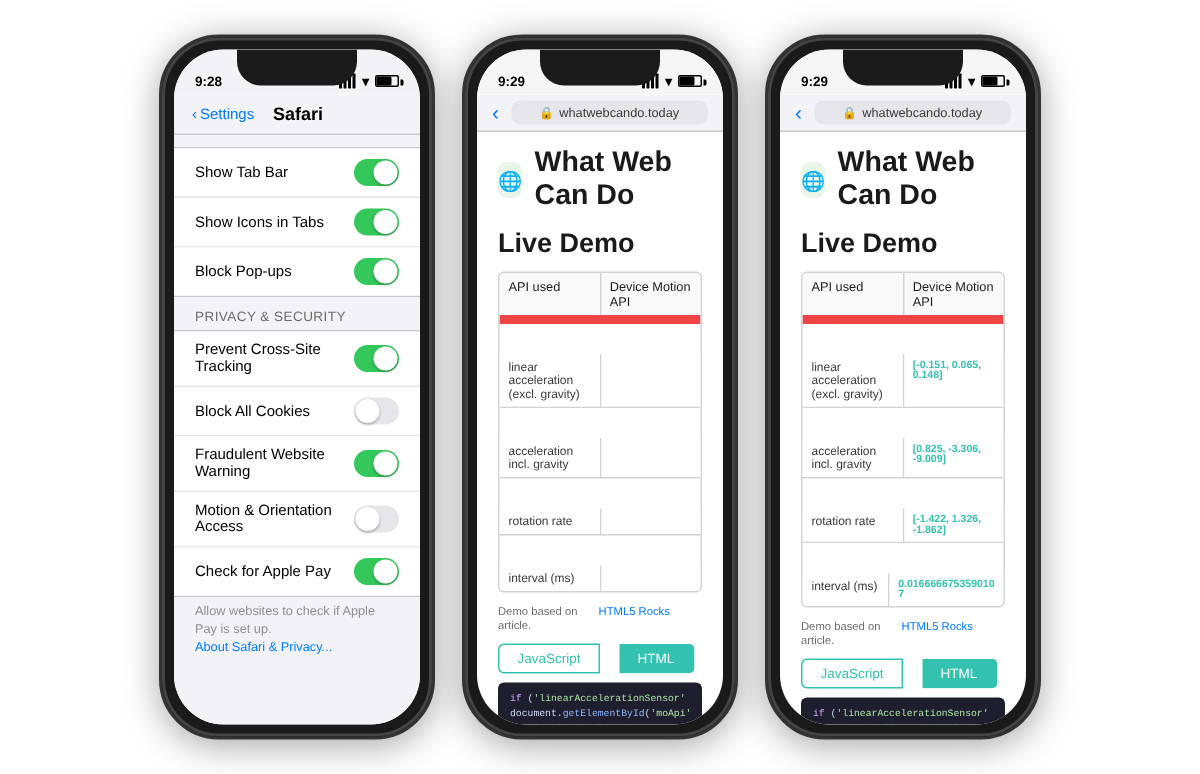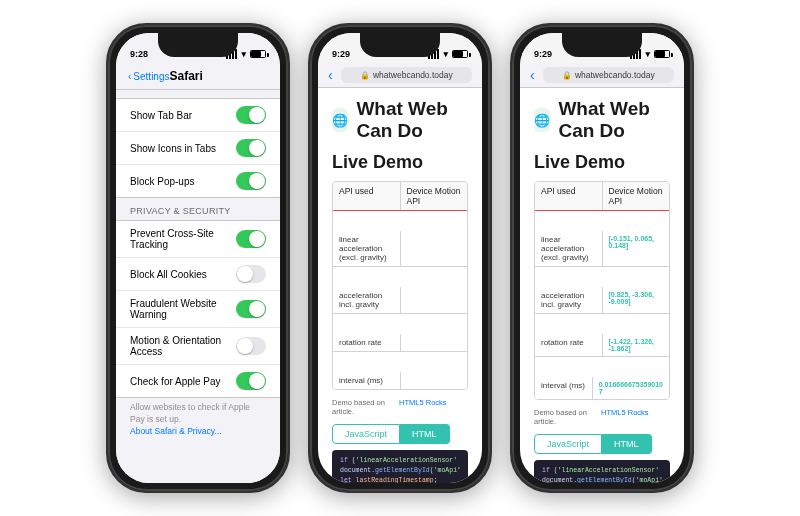--- a/index.html
+++ b/index.html
@@ -84,20 +84,21 @@
     }
     .safari-back {
       color: #007aff;
       font-size: 10px;
       display: flex;
       align-items: center;
       gap: 2px;
     }
     .safari-title {
       flex: 1;
+      text-align: center;
       font-size: 12px;
       font-weight: 600;
       color: #000;
     }
     .settings-list {
       background: #f2f2f7;
       height: 100%;
       overflow: hidden;
     }
     .settings-section-header {
@@ -212,21 +213,21 @@
     .api-table {
       margin: 0 14px 8px;
       border: 1px solid #d1d1d6;
       border-radius: 4px;
       overflow: hidden;
       font-size: 8.5px;
     }
     .api-table-header {
       display: flex;
       background: #f9f9f9;
-      border-bottom: 1px solid #ef4444;
+      border-bottom: 6px solid #ef4444;
     }
     .api-col1 { flex: 1; padding: 4px 6px; border-right: 1px solid #d1d1d6; color: #1a1a1a; }
     .api-col2 { flex: 1; padding: 4px 6px; color: #1a1a1a; text-align: left; }
     .api-table-row {
       display: flex;
       border-bottom: 1px solid #d1d1d6;
       margin-top: 20px;
     }
     .api-table-row:last-child { border-bottom: none; }
     .api-table-row .api-col1 { font-size: 8px; color: #3a3a3c; background: #fff; }
@@ -234,21 +235,21 @@
     .api-footer-note {
       margin: 0 14px 8px;
       font-size: 7.5px;
       color: #6c6c70;
     }
     .api-footer-note a { color: #007aff; padding-left: 12px; }
     
     .code-tabs {
       display: flex;
       margin: 0 14px 6px;
-      gap: 0;
+      gap: 13px;
     }
     .code-tab {
       padding: 4px 12px;
       font-size: 9px;
       border: 1px solid #34c2b0;
       background: #fff;
       color: #34c2b0;
       cursor: pointer;
     }
     .code-tab.active {

